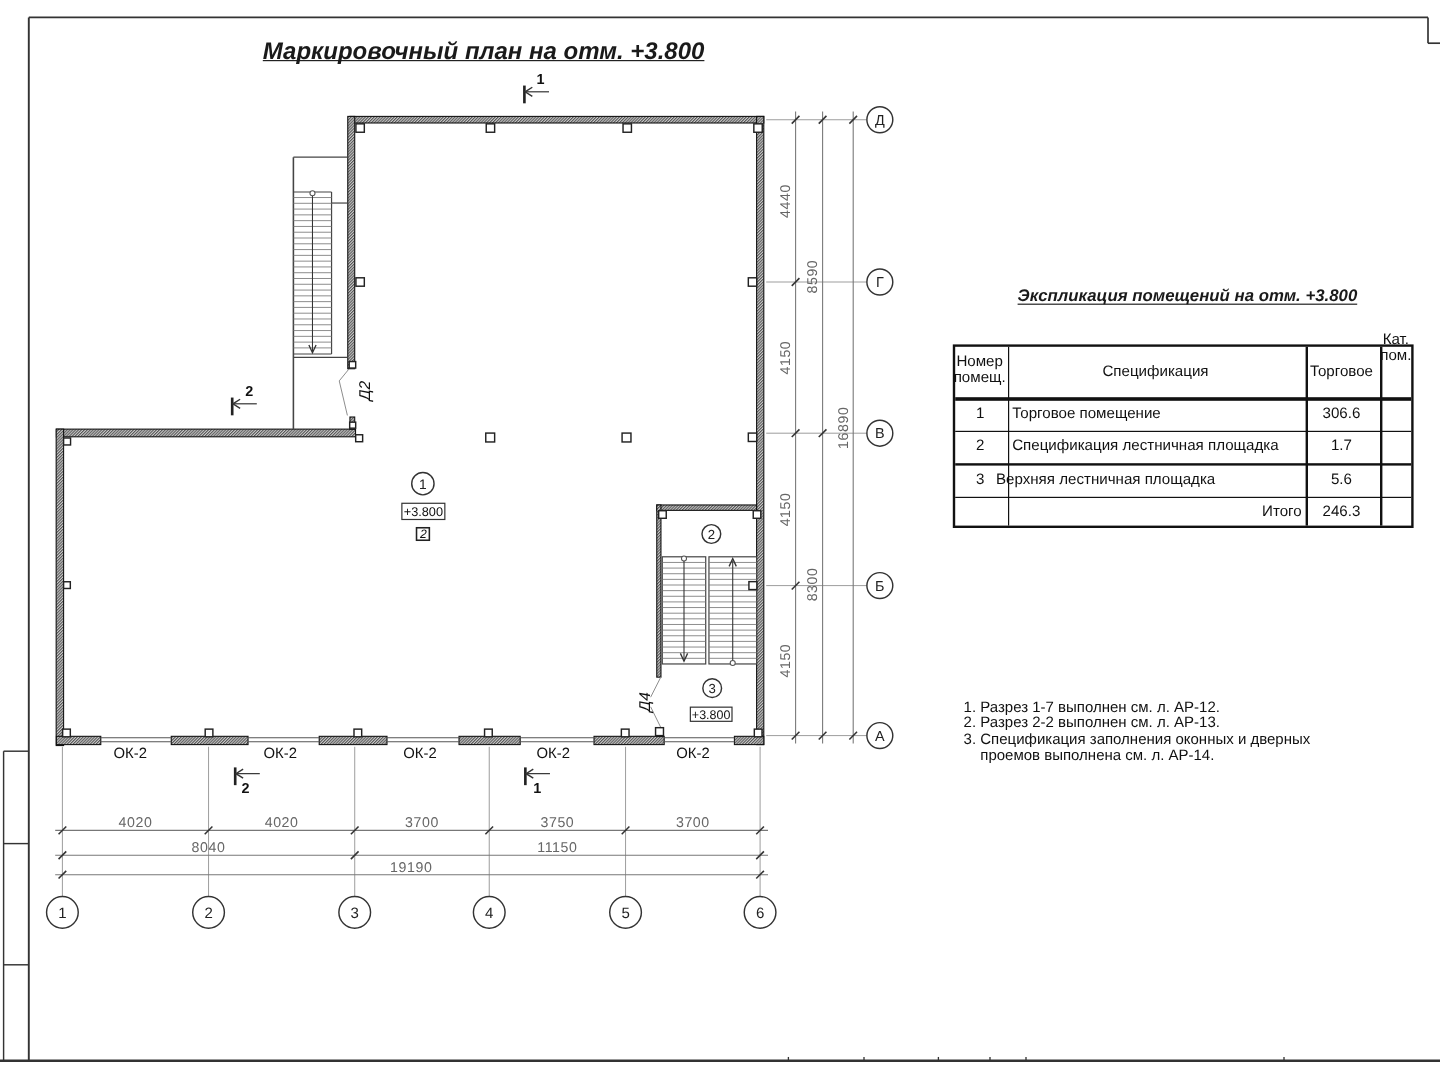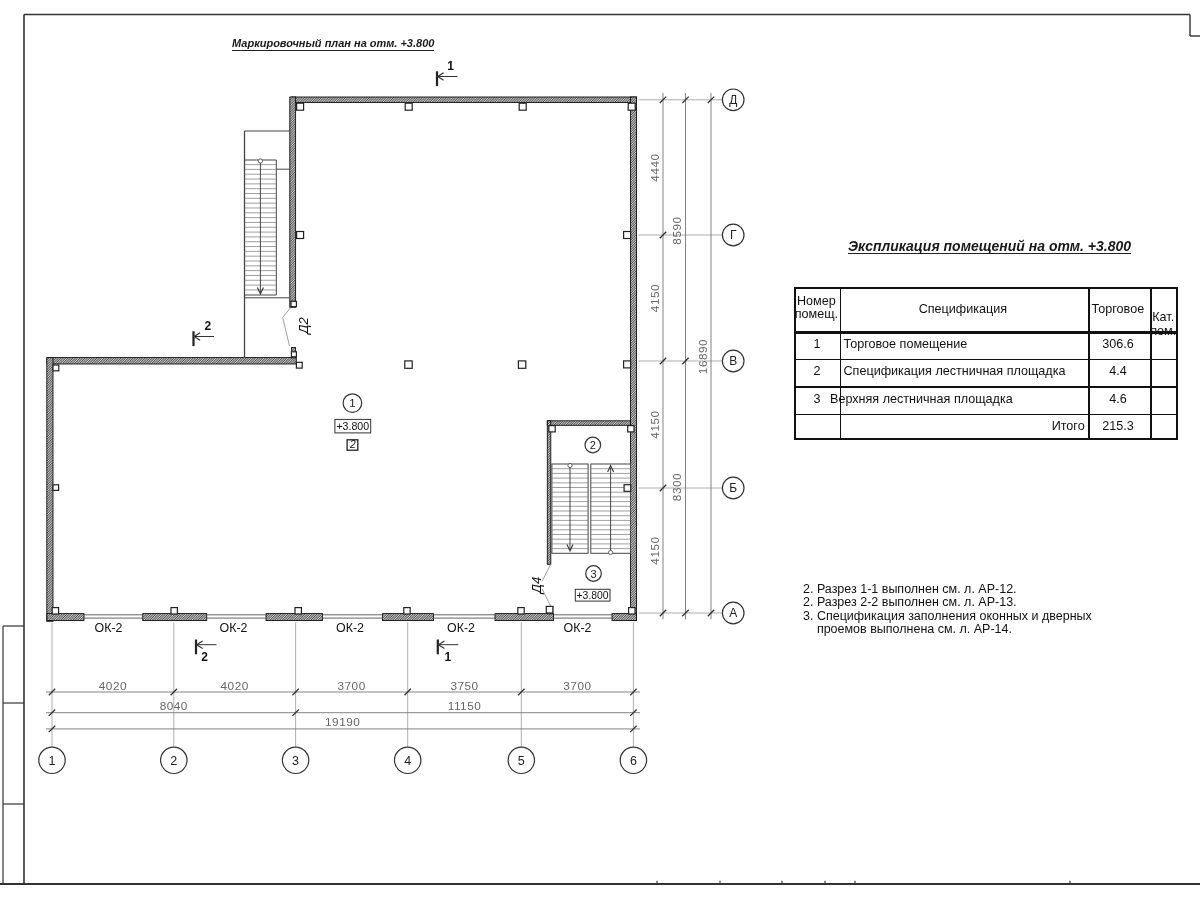--- a/index.html
+++ b/index.html
@@ -273,41 +273,41 @@
 <text x="592.8" y="449" font-size="11" fill="#222" text-anchor="middle">2</text>
 <circle cx="593.5" cy="573.5" r="7.8" stroke="#333" stroke-width="1.2" fill="#fff"></circle>
 <text x="593.5" y="577.5" font-size="11" fill="#222" text-anchor="middle">3</text>
 <rect x="334.9" y="419.4" width="35.8" height="13.5" fill="#fff" stroke="#333" stroke-width="1.0"></rect>
 <text x="352.8" y="429.8" font-size="10.6" fill="#111" text-anchor="middle">+3.800</text>
 <rect x="575.3" y="589.3" width="34.7" height="11.8" fill="#fff" stroke="#333" stroke-width="1.0"></rect>
 <text x="592.6" y="598.8" font-size="10.4" fill="#111" text-anchor="middle">+3.800</text>
 <rect x="347.1" y="439.8" width="10.7" height="10.4" fill="#fff" stroke="#222" stroke-width="1.3"></rect>
 <text x="352.9" y="448.2" font-size="10.2" fill="#111" text-anchor="middle" font-style="italic">2</text>
 </svg>
-<div class="abs t" style="left:232px;top:37px;font-size:11px">Маркировочный план на отм. +3.800</div>
+<div class="abs t" style="left:219px;top:37px;font-size:20px">Маркировочный план на отм. +3.800</div>
 <div class="abs t" style="left:848px;top:240px;font-size:14px">Экспликация помещений на отм. +3.800</div>
 <div class="tbl">
 <div class="vl" style="left:43.5px"></div>
 <div class="vl" style="left:292px"></div>
 <div class="vl" style="left:353.7px"></div>
 <div class="hl" style="top:42.8px;height:2.5px"></div>
 <div class="hl" style="top:70.4px;height:1.1px"></div>
 <div class="hl" style="top:97.9px;height:1.1px"></div>
 <div class="hl" style="top:125.1px;height:1.1px"></div>
 </div>
 <div class="cell cc" style="left:816.4px;top:308.6px;line-height:13.7px">Номер<br>помещ.</div>
 <div class="cell cc" style="left:962.9px;top:308.6px">Спецификация</div>
 <div class="cell cc" style="left:1117.9px;top:308.6px">Торговое</div>
-<div class="cell cc" style="left:1163.2px;top:325px;line-height:13.7px">Кат.<br>пом.</div>
+<div class="cell cc" style="left:1163.2px;top:290px;line-height:13.7px">Кат.<br>пом.</div>
 <div class="cell cc" style="left:816.9px;top:344.1px">1</div>
 <div class="cell cc" style="left:816.9px;top:371.3px">2</div>
 <div class="cell cc" style="left:816.9px;top:398.6px">3</div>
 <div class="cell" style="left:843.5px;top:337.1px">Торговое помещение</div>
 <div class="cell" style="left:843.5px;top:364.3px">Спецификация лестничная площадка</div>
 <div class="cell" style="left:830px;top:391.6px">Верхняя лестничная площадка</div>
 <div class="cell cc" style="left:1117.9px;top:344.1px">306.6</div>
-<div class="cell cc" style="left:1117.9px;top:371.3px">4.4</div>
-<div class="cell cc" style="left:1117.9px;top:398.6px">4.6</div>
-<div class="cell cc" style="left:1117.9px;top:426px">215.3</div>
+<div class="cell cc" style="left:1117.9px;top:371.3px">1.7</div>
+<div class="cell cc" style="left:1117.9px;top:398.6px">5.6</div>
+<div class="cell cc" style="left:1117.9px;top:426px">246.3</div>
 <div class="cell" style="right:115.3px;top:419px">Итого</div>
-<div class="notes">2. Разрез 1-1 выполнен см. л. АР-12.
+<div class="notes">1. Разрез 1-7 выполнен см. л. АР-12.
 2. Разрез 2-2 выполнен см. л. АР-13.
 3. Спецификация заполнения оконных и дверных
     проемов выполнена см. л. АР-14.</div>
 </body></html>

